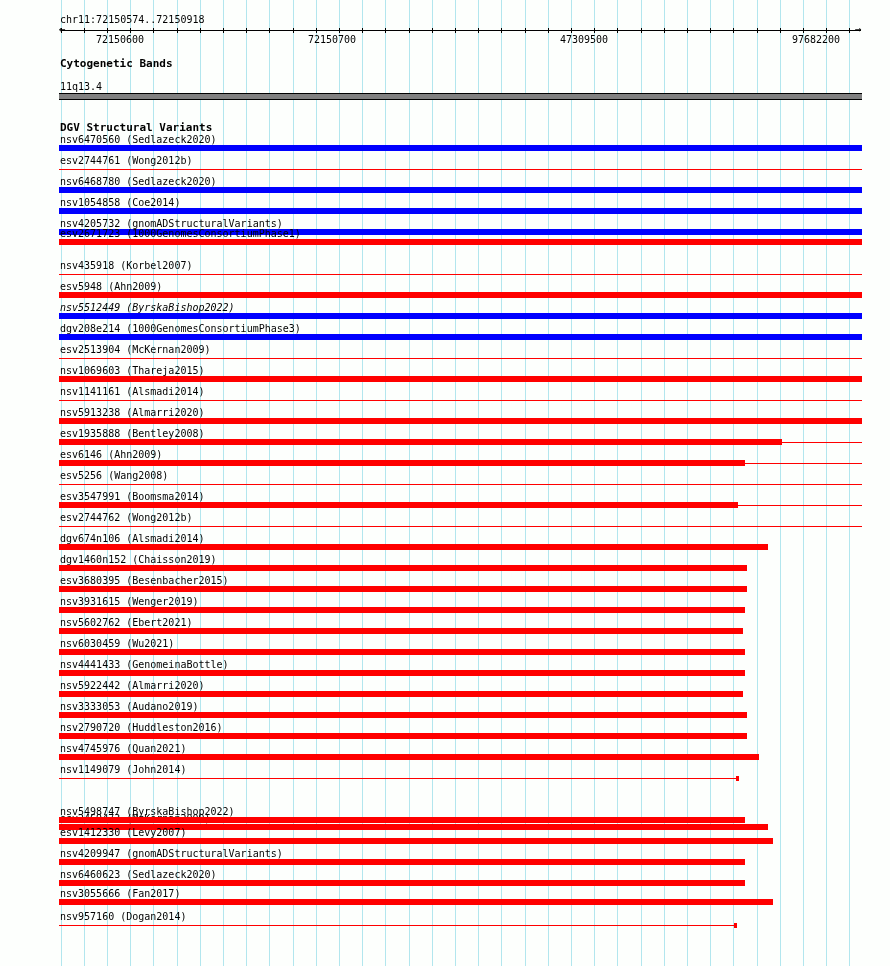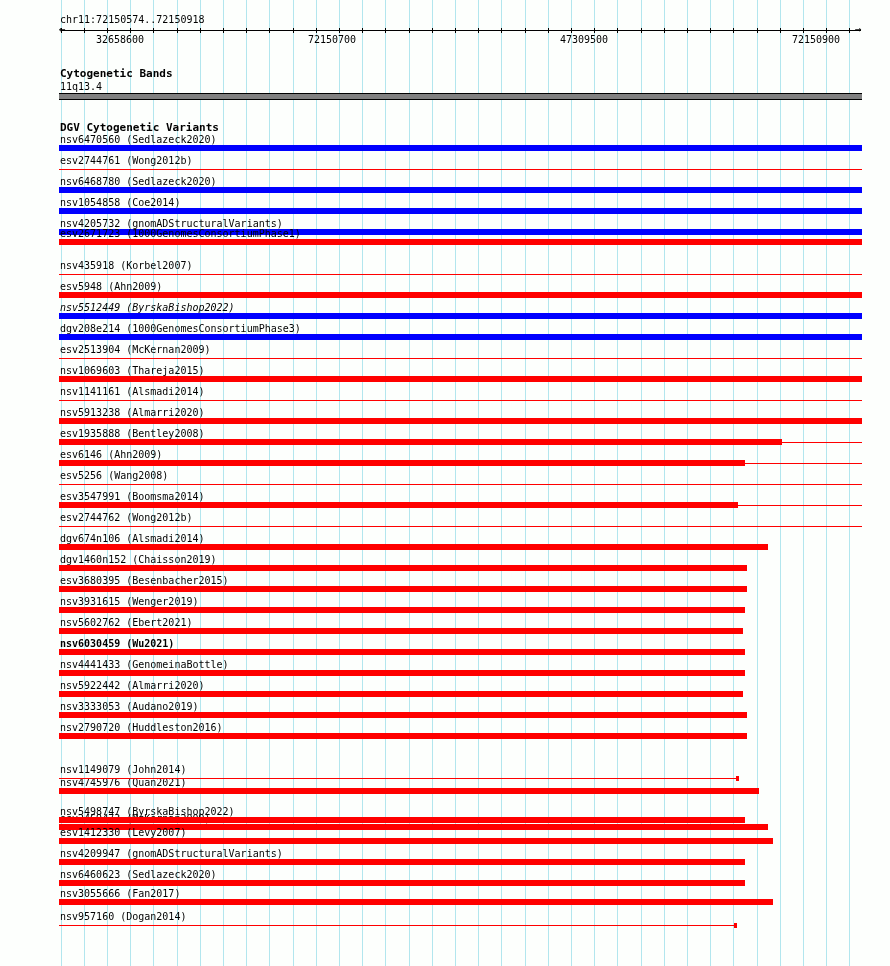--- a/index.html
+++ b/index.html
@@ -99,34 +99,34 @@
       <div class="tick" style="left: 664px;"></div>
       <div class="tick" style="left: 687px;"></div>
       <div class="tick" style="left: 710px;"></div>
       <div class="tick" style="left: 733px;"></div>
       <div class="tick" style="left: 757px;"></div>
       <div class="tick" style="left: 780px;"></div>
       <div class="tick" style="left: 803px;"></div>
       <div class="tick" style="left: 826px;"></div>
       <div class="tick" style="left: 849px;"></div>
     </div>
-  <span class="tick-label" style="left:120px">32658600</span>
+  <span class="tick-label" style="left:120px">72150600</span>
   <span class="tick-label" style="left:332px">72150700</span>
   <span class="tick-label" style="left:584px">47309500</span>
-  <span class="tick-label" style="left:816px">72150900</span>
+  <span class="tick-label" style="left:816px">97682200</span>
 </div>
 
 <div>
-  <div class="track-title" style="top:68px">Cytogenetic Bands</div>
+  <div class="track-title" style="top:58px">Cytogenetic Bands</div>
   <div class="band-label">11q13.4</div>
   <div class="band-bar"></div>
 </div>
 
 <div>
-  <div class="track-title" style="top:122px">DGV Cytogenetic Variants</div>
+  <div class="track-title" style="top:122px">DGV Structural Variants</div>
   <div id="features">
       <div class="feat" style="top: 134px;">
         <span class="feat-label">nsv6470560 (Sedlazeck2020)</span>
         <div class="thick" style="left: 59px; width: 803px; background: rgb(0, 0, 255);"></div>
       </div>
       <div class="feat" style="top: 155px;">
         <span class="feat-label">esv2744761 (Wong2012b)</span>
         <div class="thin" style="left: 59px; width: 803px; background: rgb(255, 0, 0);"></div>
       </div>
       <div class="feat" style="top: 176px;">
@@ -213,41 +213,41 @@
         <div class="thick" style="left: 59px; width: 688px; background: rgb(255, 0, 0);"></div>
       </div>
       <div class="feat" style="top: 596px;">
         <span class="feat-label">nsv3931615 (Wenger2019)</span>
         <div class="thick" style="left: 59px; width: 686px; background: rgb(255, 0, 0);"></div>
       </div>
       <div class="feat" style="top: 617px;">
         <span class="feat-label">nsv5602762 (Ebert2021)</span>
         <div class="thick" style="left: 59px; width: 684px; background: rgb(255, 0, 0);"></div>
       </div>
-      <div class="feat" style="top: 638px; font-weight: bold;">
+      <div class="feat" style="top: 638px;">
         <span class="feat-label">nsv6030459 (Wu2021)</span>
         <div class="thick" style="left: 59px; width: 686px; background: rgb(255, 0, 0);"></div>
       </div>
       <div class="feat" style="top: 659px;">
         <span class="feat-label">nsv4441433 (GenomeinaBottle)</span>
         <div class="thick" style="left: 59px; width: 686px; background: rgb(255, 0, 0);"></div>
       </div>
       <div class="feat" style="top: 680px;">
         <span class="feat-label">nsv5922442 (Almarri2020)</span>
         <div class="thick" style="left: 59px; width: 684px; background: rgb(255, 0, 0);"></div>
       </div>
       <div class="feat" style="top: 701px;">
         <span class="feat-label">nsv3333053 (Audano2019)</span>
         <div class="thick" style="left: 59px; width: 688px; background: rgb(255, 0, 0);"></div>
       </div>
       <div class="feat" style="top: 722px;">
         <span class="feat-label">nsv2790720 (Huddleston2016)</span>
         <div class="thick" style="left: 59px; width: 688px; background: rgb(255, 0, 0);"></div>
       </div>
-      <div class="feat" style="top: 743px; margin-top: 34px;">
+      <div class="feat" style="top: 743px;">
         <span class="feat-label">nsv4745976 (Quan2021)</span>
         <div class="thick" style="left: 59px; width: 700px; background: rgb(255, 0, 0);"></div>
       </div>
       <div class="feat" style="top: 764px;">
         <span class="feat-label">nsv1149079 (John2014)</span>
         <div class="thin" style="left: 59px; width: 678px; background: rgb(255, 0, 0);"></div>
         <div class="cap" style="left: 736px; background: rgb(255, 0, 0);"></div>
       </div>
       <div class="feat" style="top: 785px; margin-top: 28px;">
         <span class="feat-label">esv2469473 (McKernan2009)</span>

